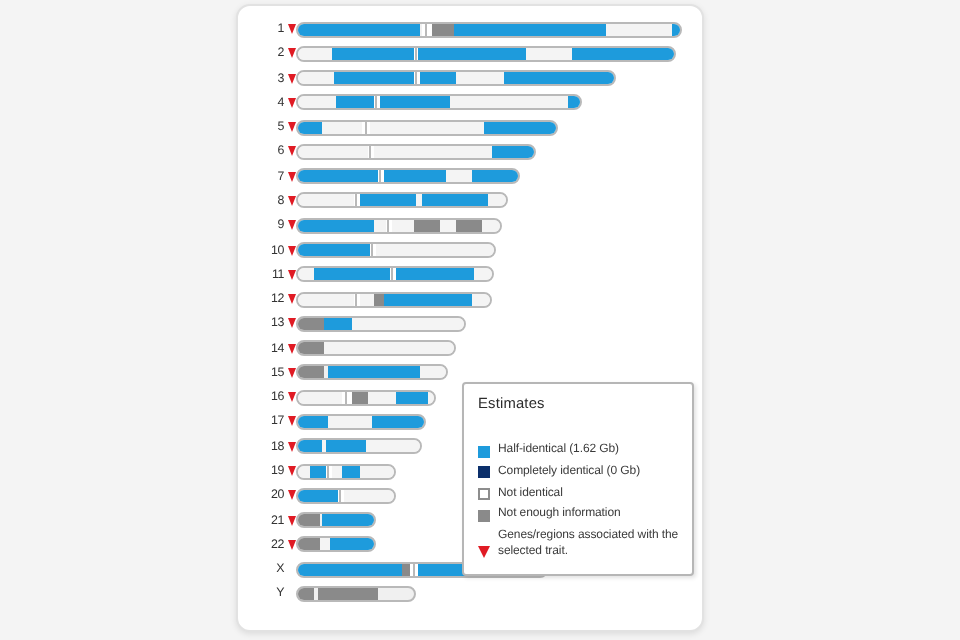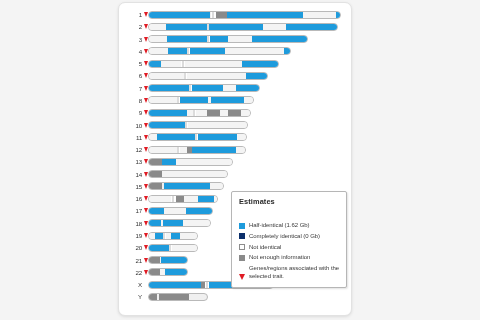--- a/index.html
+++ b/index.html
@@ -66,21 +66,21 @@
     position:absolute;left:231px;top:191px;
     width:116px;height:97px;
     background:#ffffff;
     border:1px solid #b6b6b6;
     border-radius:2px;
     box-shadow:1px 1px 2px rgba(0,0,0,.12);
     box-sizing:border-box;
     padding:5px 6px 4px 7px;
   }
   #legend-title{
-    font-size:7.4px;font-weight:bold;color:#2b2b2b;
+    font-size:7.4px;font-weight:normal;color:#2b2b2b;
     margin-bottom:16px;letter-spacing:.1px;
   }
   .legend-row{
     display:flex;align-items:flex-start;
     margin-bottom:3.2px;
   }
   .legend-swatch{
     width:6px;height:6px;flex:none;
     margin-right:4px;margin-top:.5px;
     box-sizing:border-box;

